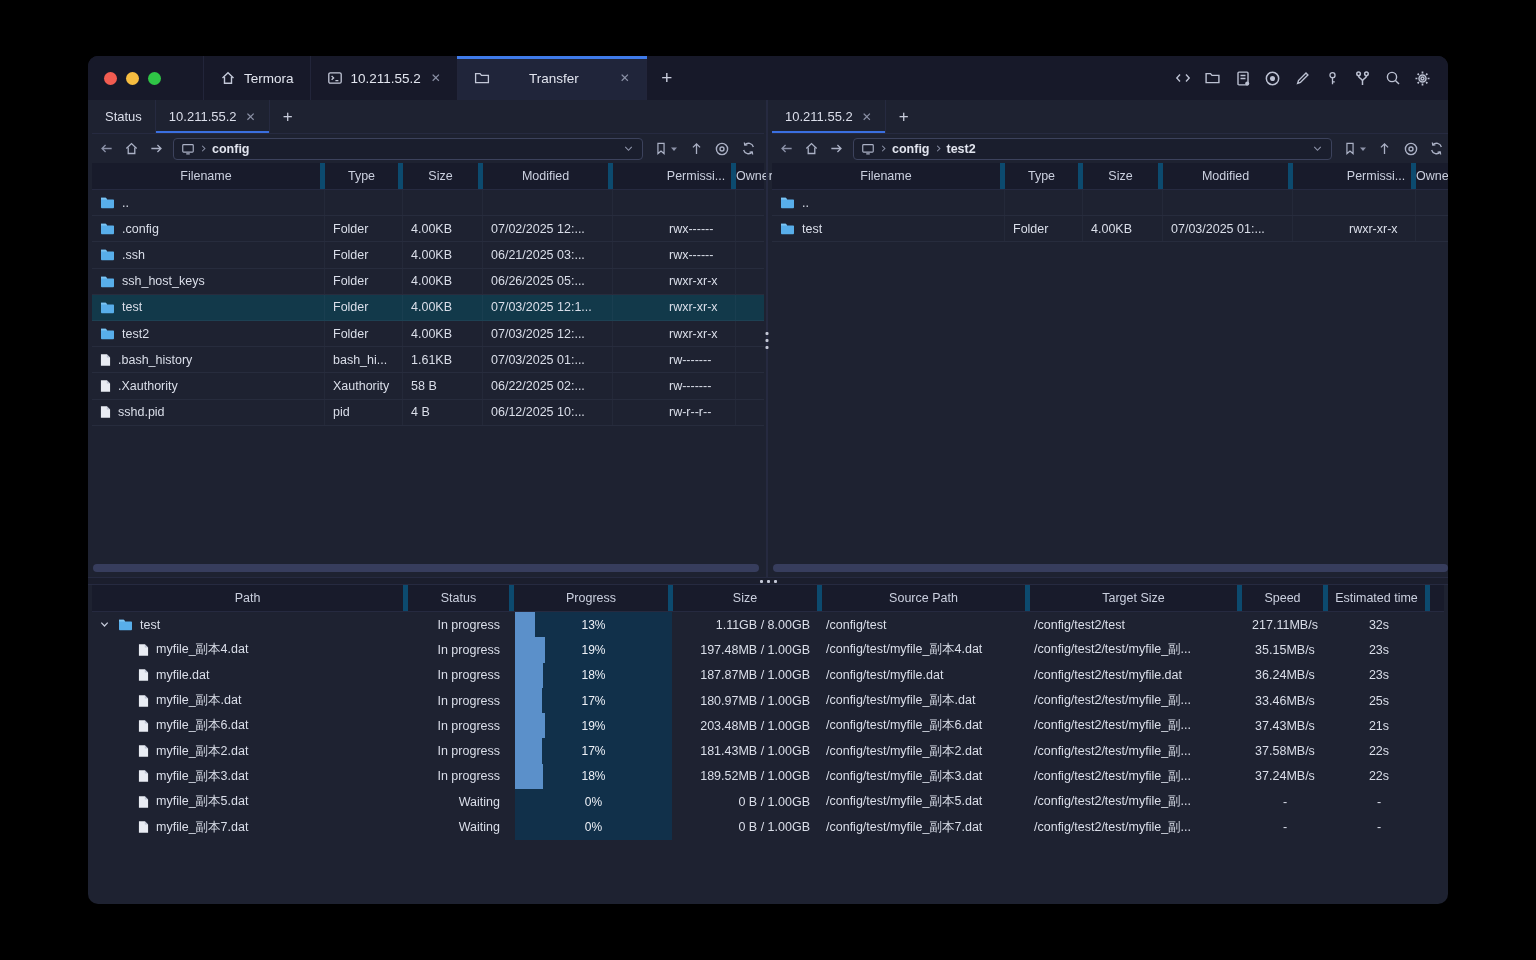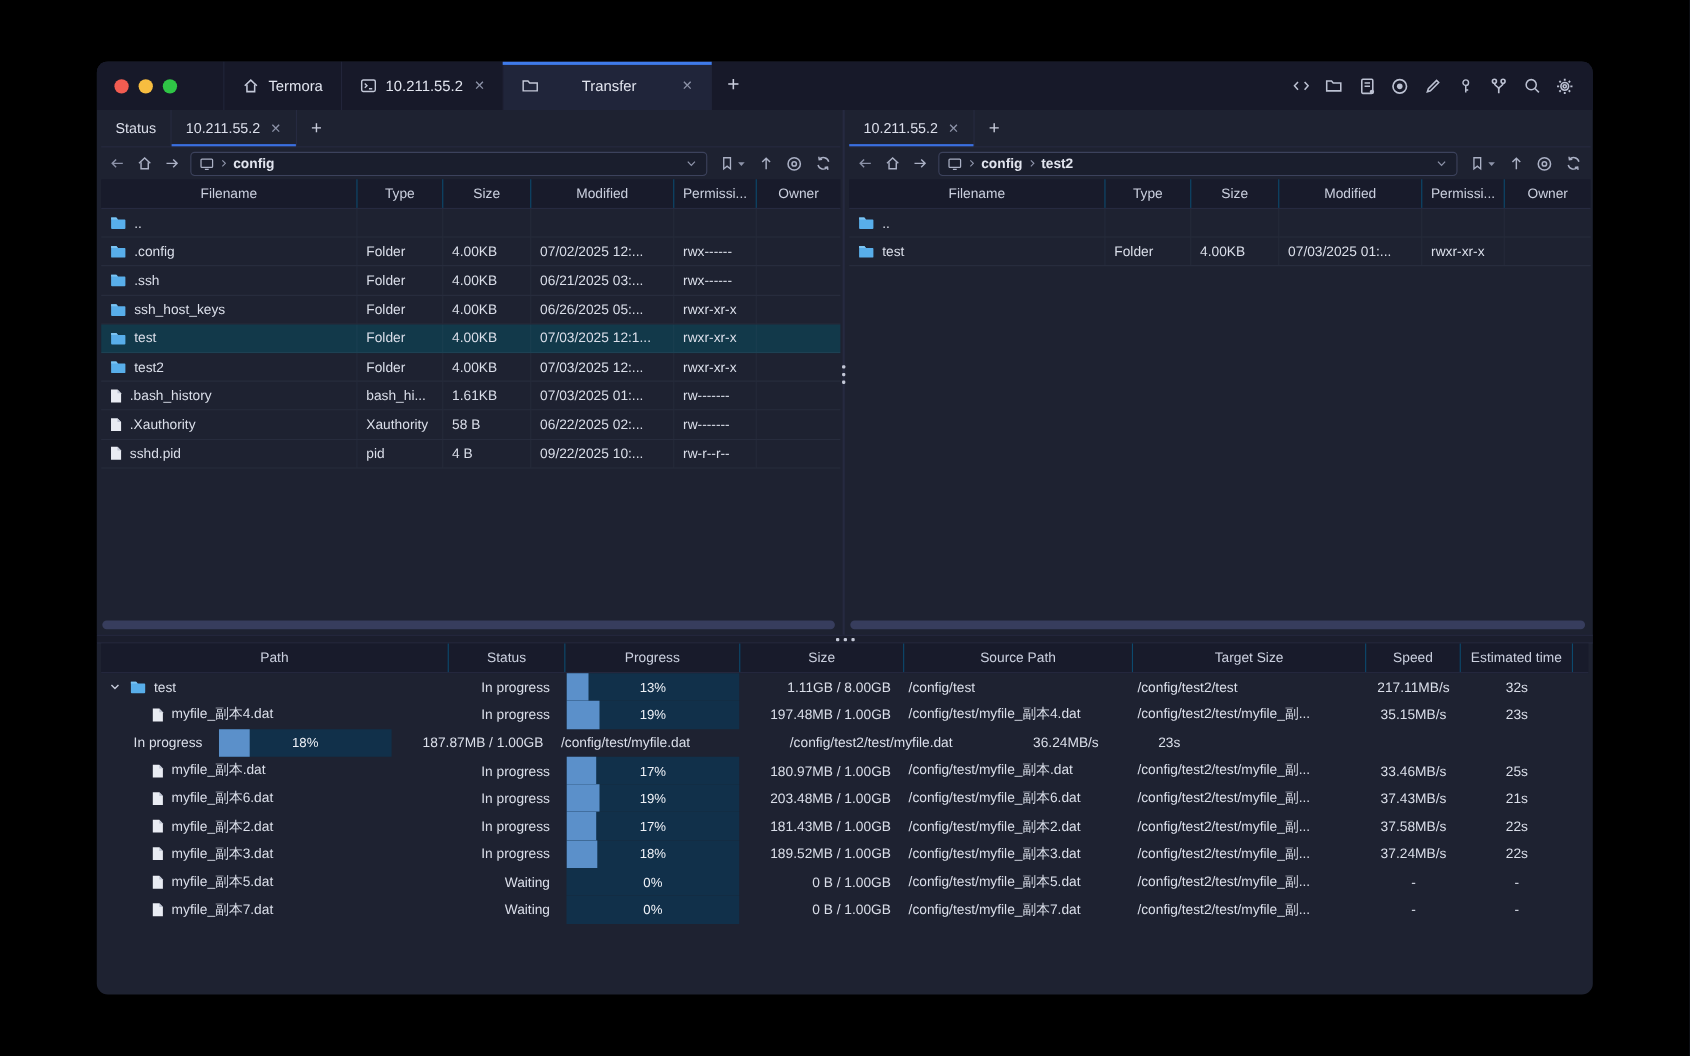--- a/index.html
+++ b/index.html
@@ -36,27 +36,27 @@
   .toolbar{height:29px;flex:0 0 29px;display:flex;align-items:center;gap:9px;padding:0 8px 0 6px;}
   .nav-btn{width:16px;height:16px;display:flex;align-items:center;justify-content:center;}
   .path-field{flex:1;height:20px;border:1px solid #3c425c;border-radius:4px;background:#1a1e2d;display:flex;align-items:center;padding:0 7px;gap:3px;color:#e1e4ee;font-size:12.5px;font-weight:bold;}
   .crumbs{display:flex;align-items:center;gap:3px;}
   .field-caret{margin-left:auto;}
   .tool-group{display:flex;align-items:center;gap:10px;padding-left:2px;}
   .bm-wrap{display:flex;align-items:center;gap:2px;}
 
   
   .grid-head{height:26px;flex:0 0 26px;display:flex;background:#181b2b;border-bottom:1px solid #262a40;color:#cbd0df;font-size:12.5px;}
-  .gh-cell{display:flex;align-items:center;justify-content:center;border-right:1px solid #0c4a6e;box-sizing:border-box;}
+  .gh-cell{display:flex;align-items:center;justify-content:center;border-right:5px solid #0c4a6e;box-sizing:border-box;}
   .gh-cell:last-child{border-right:none;}
   .col-fname{width:233px;flex:0 0 233px;}
   .col-ftype{width:78px;flex:0 0 78px;}
   .col-fsize{width:80px;flex:0 0 80px;}
   .col-fmod{width:130px;flex:0 0 130px;}
-  .col-fperm{width:75px;flex:0 0 75px;}
+  .col-fperm{width:75px;flex:0 0 75px;margin-left:48px;}
   .col-fowner{flex:1;}
   .f-rows{flex:1;min-height:0;}
   .f-row{height:25.2px;display:flex;align-items:stretch;border-bottom:1px solid rgba(125,135,165,.10);font-size:12.5px;color:#dbdfea;}
   .f-row.selected{background:#12394a;}
   .fc{display:flex;align-items:center;gap:7px;padding:0 8px;border-right:1px solid rgba(125,135,165,.07);box-sizing:border-box;overflow:hidden;white-space:nowrap;}
   .fc:last-child{border-right:none;}
   .icn{flex:0 0 auto;display:flex;align-items:center;}
   .h-scroll{position:absolute;left:5px;right:7px;bottom:5px;height:8px;border-radius:4px;background:#373d5d;}
 
   
@@ -433,21 +433,21 @@
               <span class="icn">
                 <svg width="11" height="14" viewBox="0 0 12 14">
                   <path d="M1 0.6 H7.4 L11 4.3 V13.4 H1 Z" fill="#e9ecf3"></path>
                   <path d="M7.4 0.6 L11 4.3 H7.4 Z" fill="#bfc5d4"></path>
                 </svg>
               </span>
               <span>sshd.pid</span>
             </div>
             <div class="fc col-ftype">pid</div>
             <div class="fc col-fsize">4 B</div>
-            <div class="fc col-fmod">09/22/2025 10:...</div>
+            <div class="fc col-fmod">06/12/2025 10:...</div>
             <div class="fc col-fperm">rw-r--r--</div>
             <div class="fc col-fowner"></div>
           </div>
         </div>
       <div class="h-scroll"></div>
     </div>
 
     <div class="vsplit">
       <span class="vdots">
           <i></i>
@@ -663,20 +663,30 @@
           </div>
           <div class="tc size tcol-size">197.48MB / 1.00GB</div>
           <div class="tc source tcol-source">/config/test/myfile_副本4.dat</div>
           <div class="tc target tcol-target">/config/test2/test/myfile_副...</div>
           <div class="tc speed tcol-speed">35.15MB/s</div>
           <div class="tc eta tcol-eta">23s</div>
           <div class="tc tcol-rest"></div>
         </div>
 
         <div class="t-row">
+          <div class="tc name tcol-name child">
+
+            <span class="icn">
+              <svg width="11" height="14" viewBox="0 0 12 14">
+                <path d="M1 0.6 H7.4 L11 4.3 V13.4 H1 Z" fill="#e9ecf3"></path>
+                <path d="M7.4 0.6 L11 4.3 H7.4 Z" fill="#bfc5d4"></path>
+              </svg>
+            </span>
+            <span>myfile.dat</span>
+          </div>
           <div class="tc status tcol-status">In progress</div>
           <div class="tc progress tcol-progress">
             <span class="bar">
               <span class="bar-fill" style="width: 18%;"></span>
               <span class="bar-label">18%</span>
             </span>
           </div>
           <div class="tc size tcol-size">187.87MB / 1.00GB</div>
           <div class="tc source tcol-source">/config/test/myfile.dat</div>
           <div class="tc target tcol-target">/config/test2/test/myfile.dat</div>

